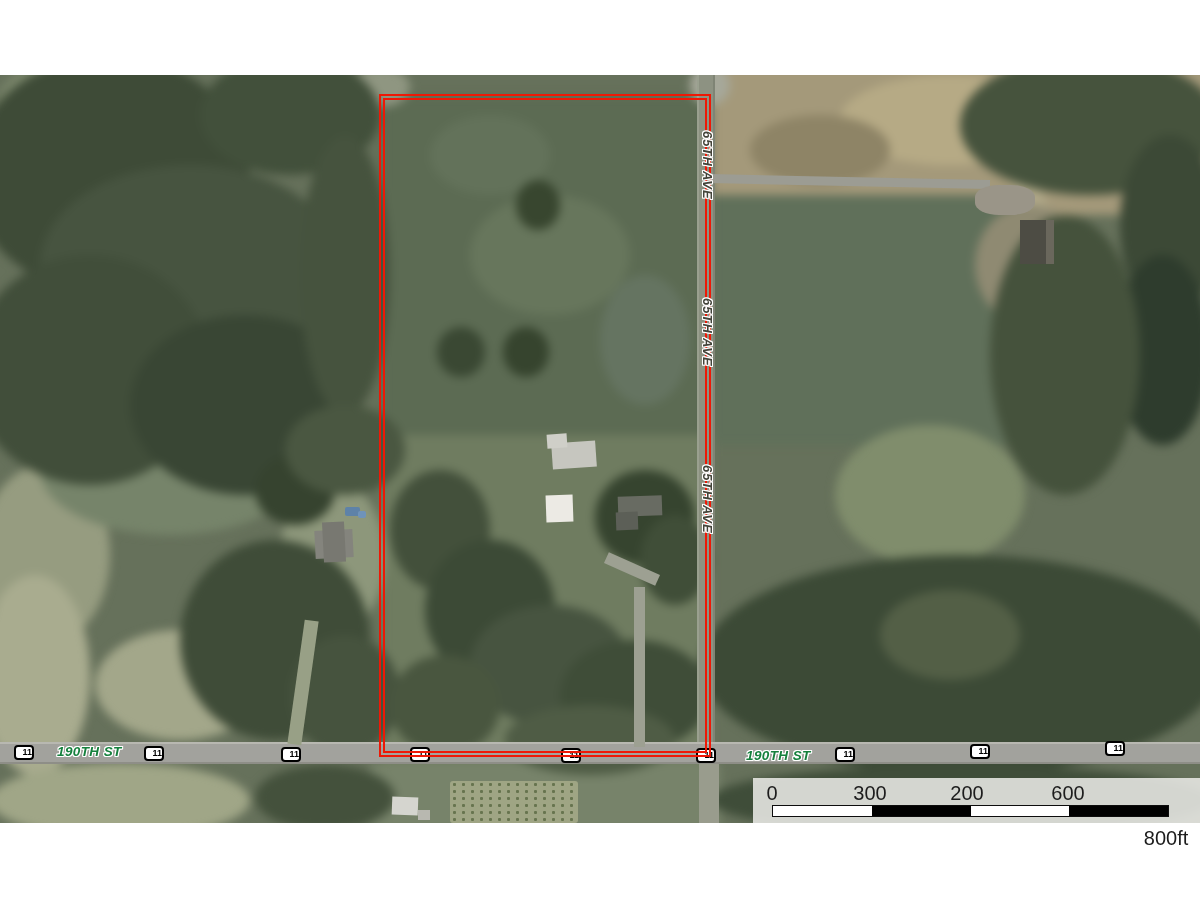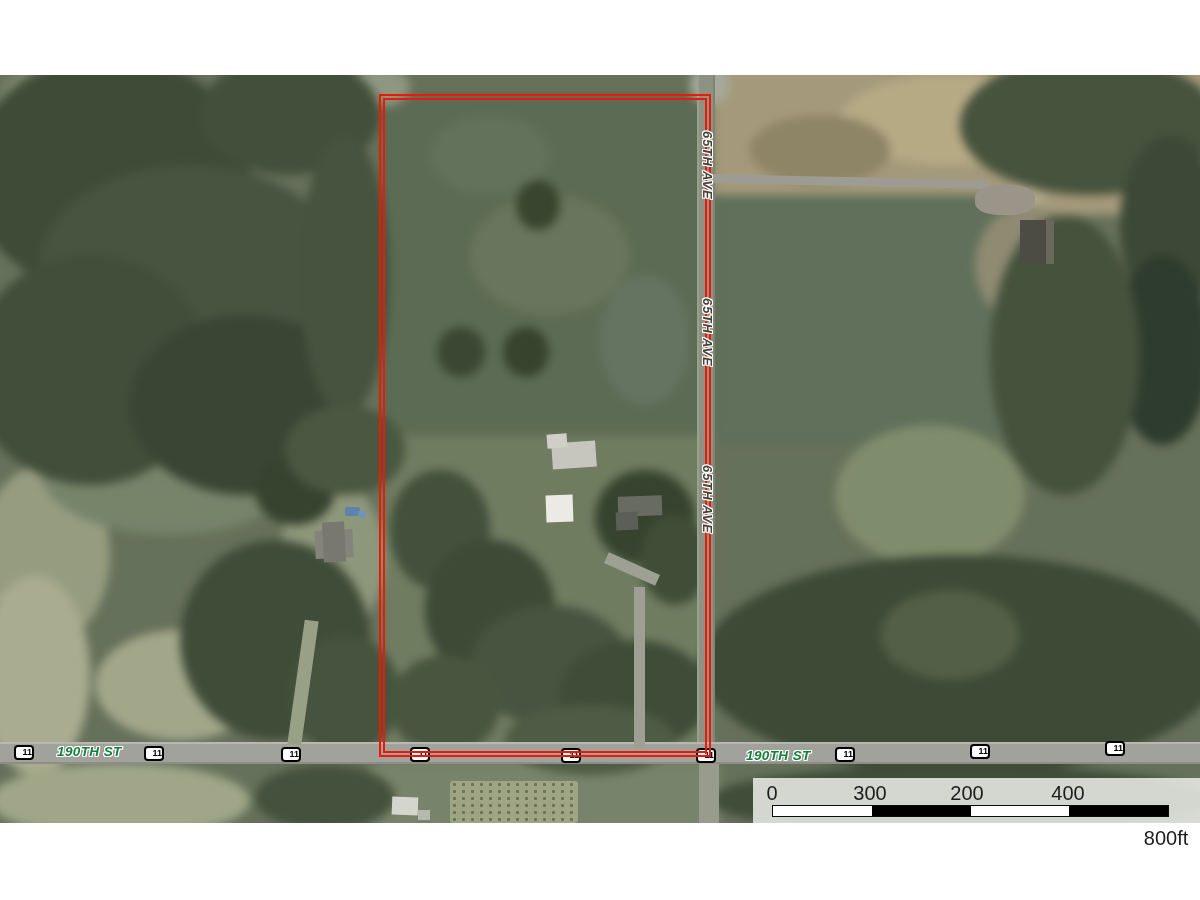--- a/index.html
+++ b/index.html
@@ -166,21 +166,21 @@
       <div class="avenue-label" style="left: 707px; top: 465px;">65TH AVE</div>
     </span>
 </div>
 
 <div id="scale-panel"></div>
 <div id="scale-ticks" class="layer">
 
 <div class="scale-tick" style="left: 772px;">0</div>
     <div class="scale-tick" style="left: 870px;">300</div>
     <div class="scale-tick" style="left: 967px;">200</div>
-    <div class="scale-tick" style="left: 1068px;">400</div>
+    <div class="scale-tick" style="left: 1068px;">600</div>
     <div class="scale-tick" style="left: 1166px; margin-top: 45px;">800ft</div>
   </div>
 <div id="scale-segments">
 
 <i class="seg" style="background: rgb(255, 255, 255);"></i>
     <i class="seg" style="background: rgb(0, 0, 0);"></i>
     <i class="seg" style="background: rgb(255, 255, 255);"></i>
     <i class="seg" style="background: rgb(0, 0, 0);"></i>
   </div>
 

